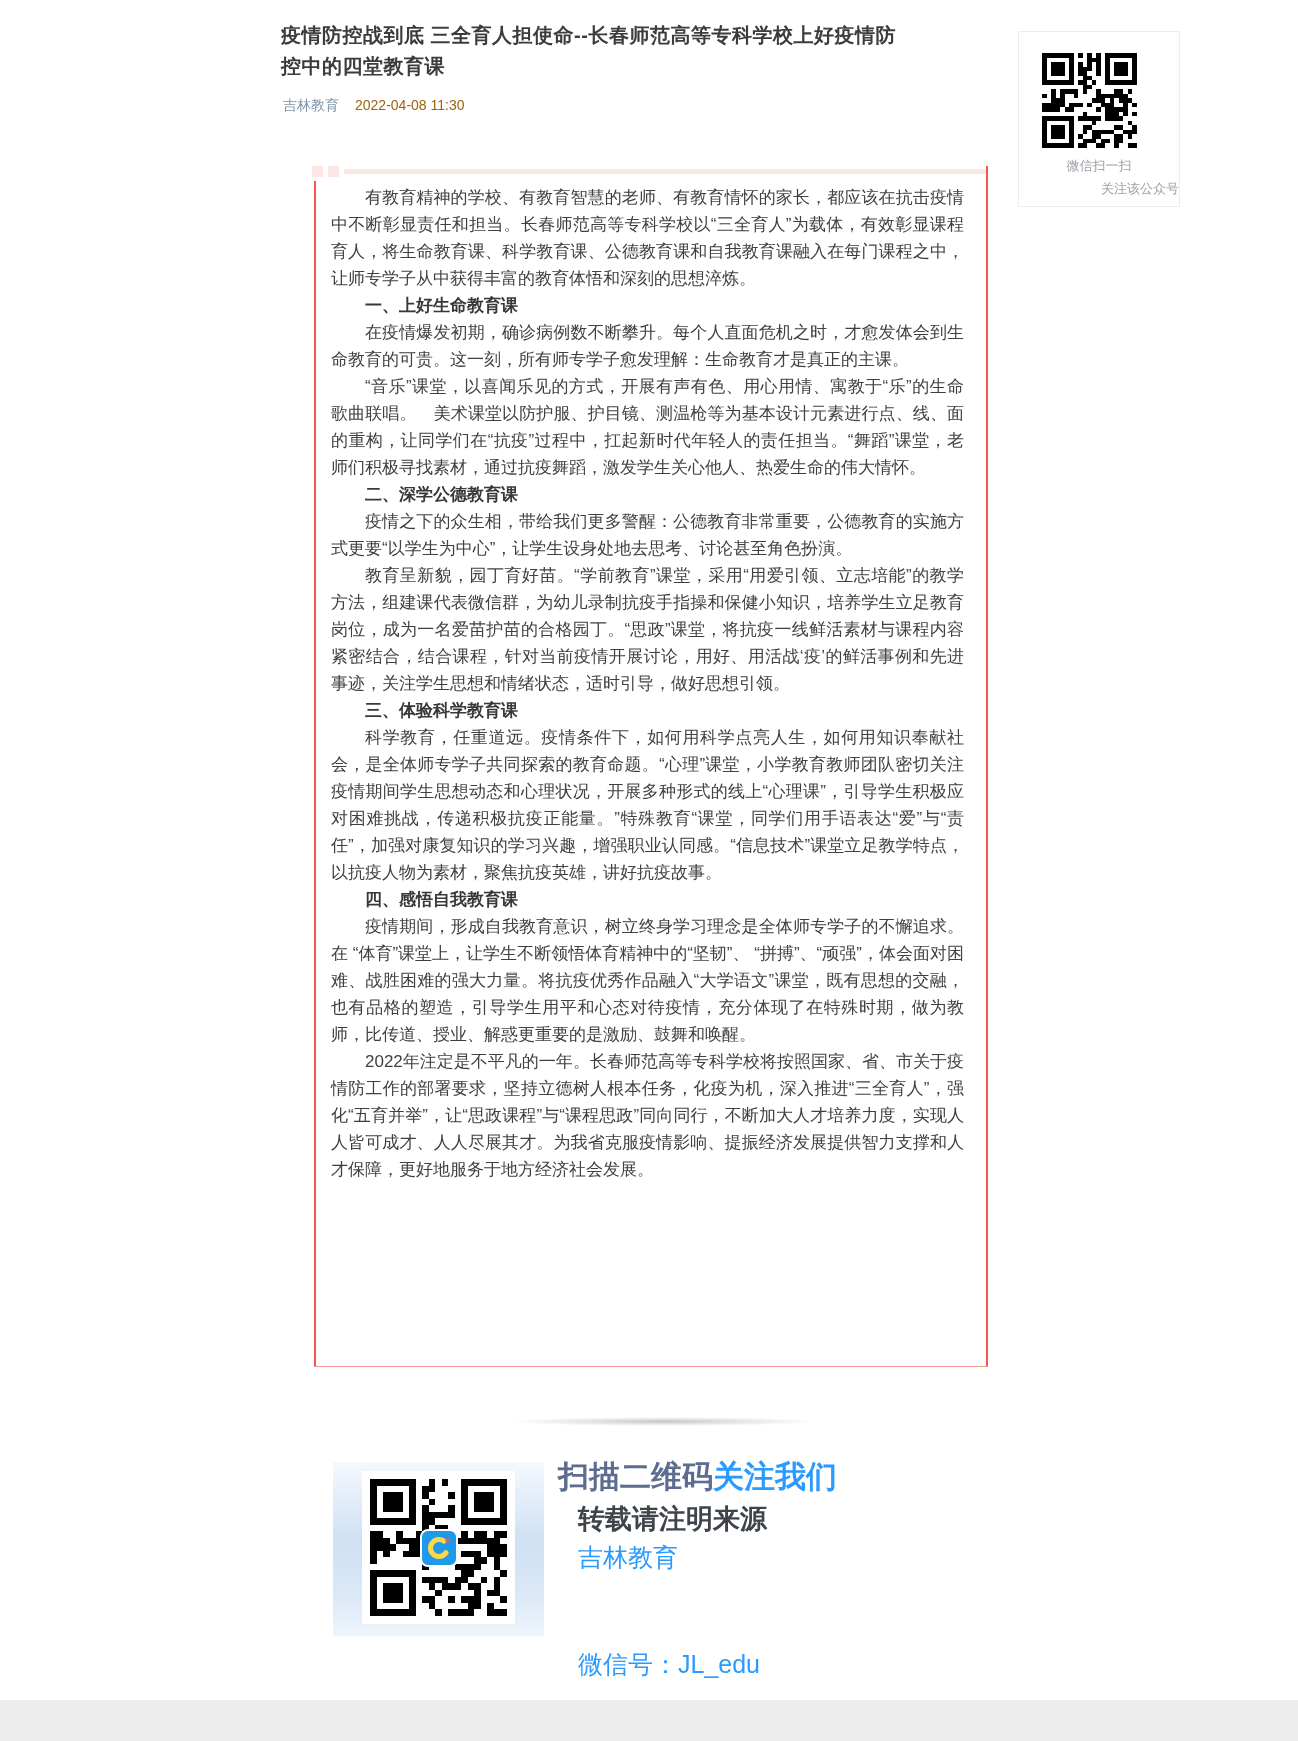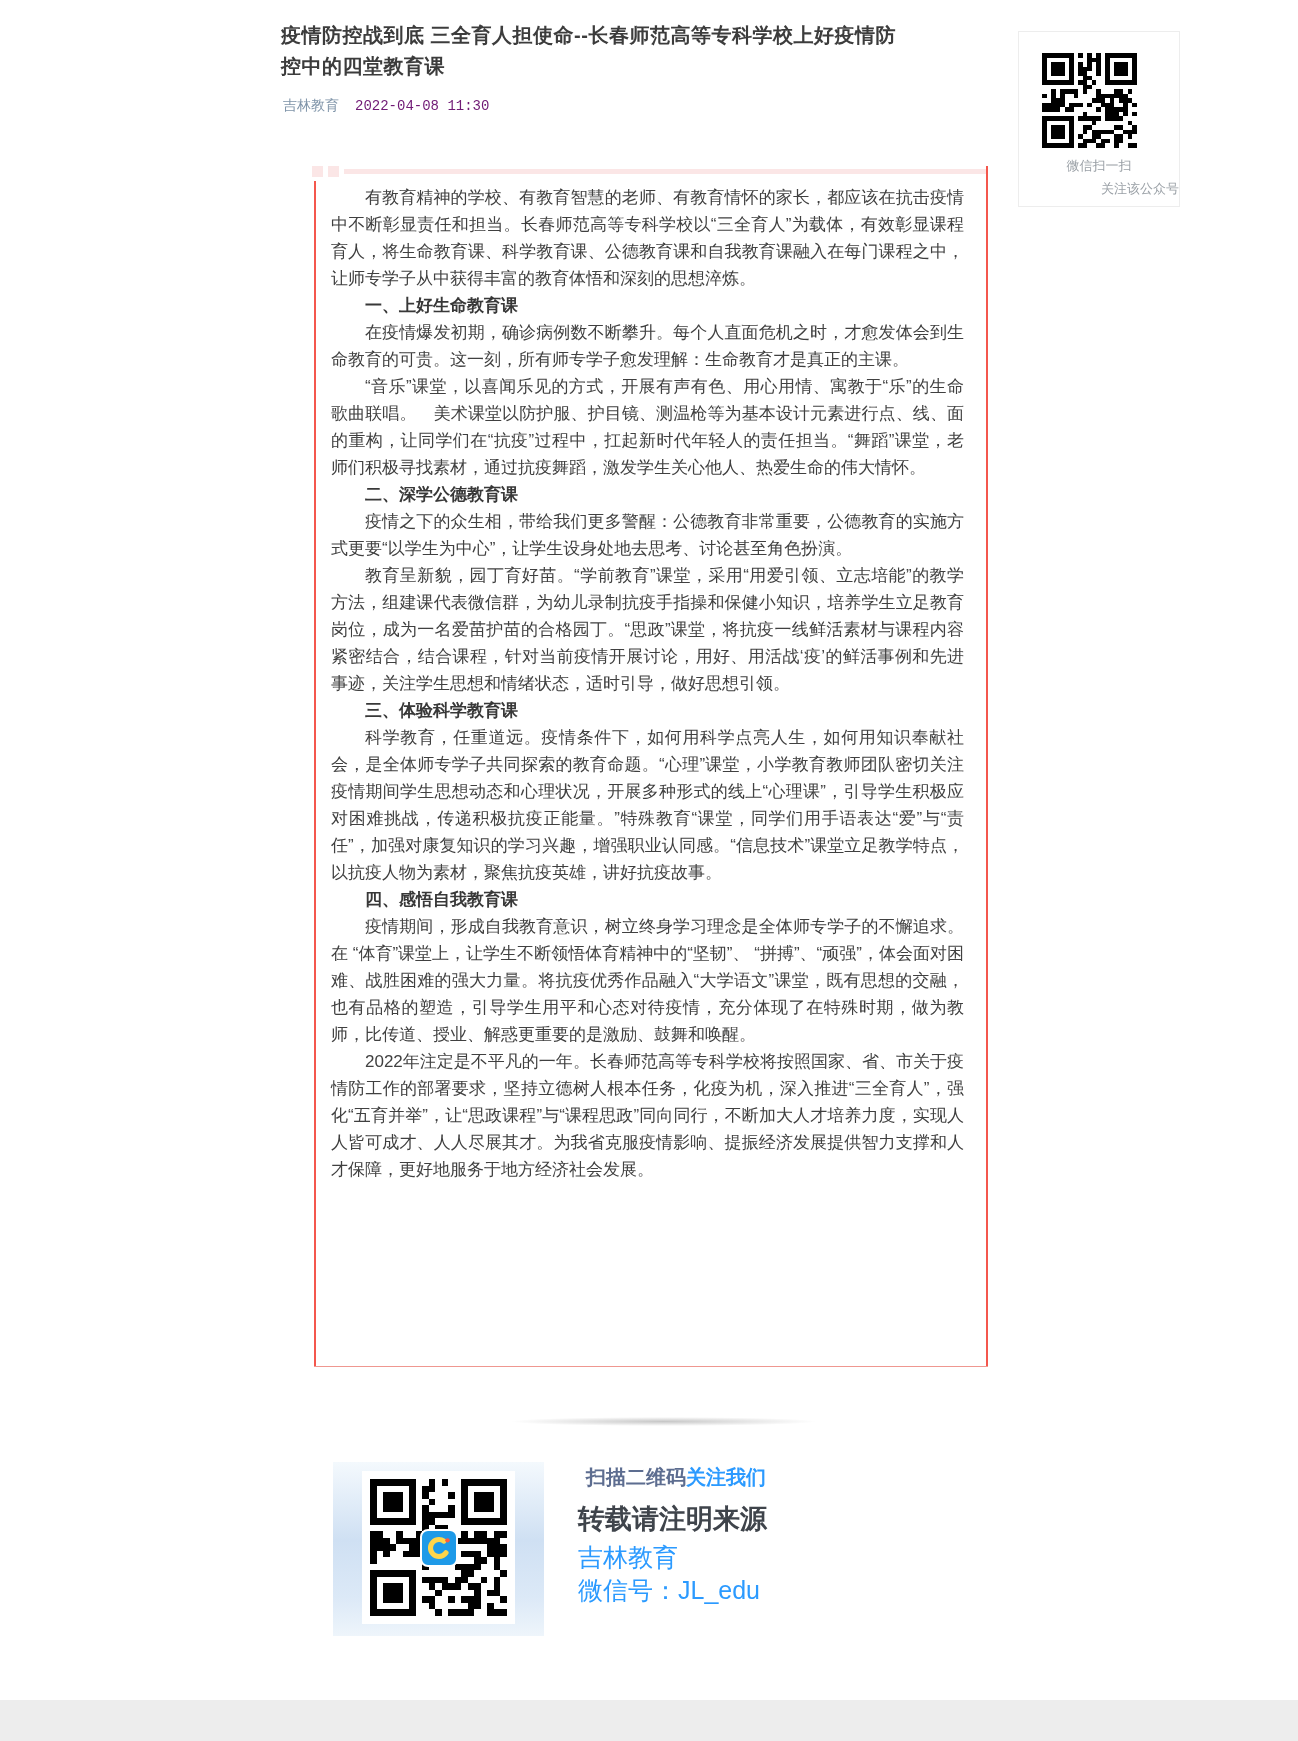--- a/index.html
+++ b/index.html
@@ -11,21 +11,21 @@
   .abs{position:absolute;}
 
   
   .title{
     left:281px;top:20px;width:622px;margin:0;
     font-size:20px;line-height:31px;font-weight:700;color:#3c3c3c;
     letter-spacing:0.5px;
   }
   .meta{left:283px;top:96px;font-size:14px;line-height:18px;}
   .meta .source{color:#7e93a8;margin-right:16px;cursor:pointer;}
-  .meta .date{color:#701a75;font-family:Liberation Mono, monospace;}
+  .meta .date{color:#a16207;}
 
   
   .qr-card{
     left:1018px;top:31px;width:162px;height:176px;
     border:1px solid #ededed;background:#fff;box-sizing:border-box;
   }
   .qr-card .qr-box{position:absolute;left:23px;top:21px;width:95px;height:95px;background:#fff;}
   .qr-card .cap{position:absolute;left:0;width:100%;text-align:center;font-size:13px;color:#9aa0a6;line-height:23px;}
   .qr-card .cap1{top:122px;}
   .qr-card .cap2{top:145px;text-align:right;}
@@ -64,26 +64,26 @@
   }
   .f-qr svg.qrsvg{width:100%;height:100%;display:block;}
   .qr-box svg.qrsvg{width:100%;height:100%;display:block;}
   .f-logo{
     position:absolute;left:50%;top:50%;transform:translate(-50%,-50%);
     width:38px;height:38px;border-radius:8px;background:#1e9ae8;
     border:2px solid #ffffff;box-sizing:border-box;
   }
   .f-logo svg{width:100%;height:100%;display:block;}
 
-  .f-head{left:586px;top:1458px;font-size:20px;font-weight:700;line-height:38px;}
+  .f-head{left:558px;top:1458px;font-size:31px;font-weight:700;line-height:38px;}
   .f-head .g{color:#5d6d90;}
   .f-head .b{color:#2b9aff;}
   .f-line2{left:578px;top:1502px;font-size:27px;font-weight:700;color:#3f444b;line-height:34px;}
   .f-line3{left:578px;top:1541px;font-size:25px;color:#2b9aff;line-height:32px;}
-  .f-line4{left:578px;top:1574px;font-size:25px;color:#2b9aff;line-height:32px;}
+  .f-line4{left:578px;top:1648px;font-size:25px;color:#2b9aff;line-height:32px;}
 
   .bottom-bar{left:0;top:1700px;width:1298px;height:41px;background:#ededed;}
 </style>
 </head>
 <body>
 
 <h1 class="abs title">疫情防控战到底 三全育人担使命--长春师范高等专科学校上好疫情防控中的四堂教育课</h1>
 <div class="abs meta">
   <span class="source">吉林教育</span><span class="date">2022-04-08 11:30</span>
 </div>

